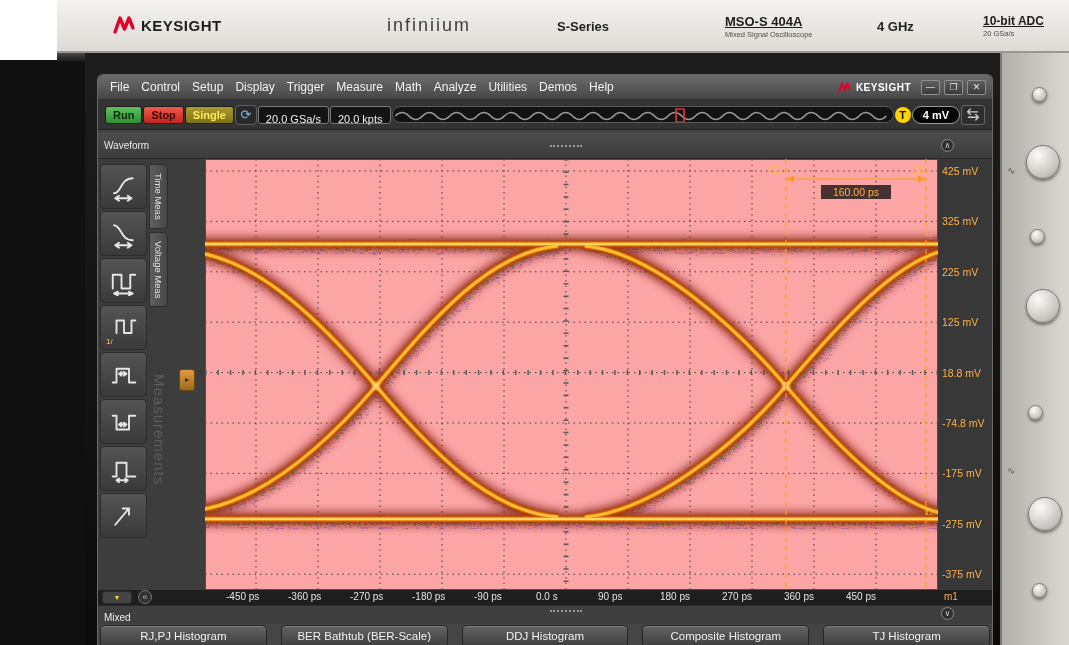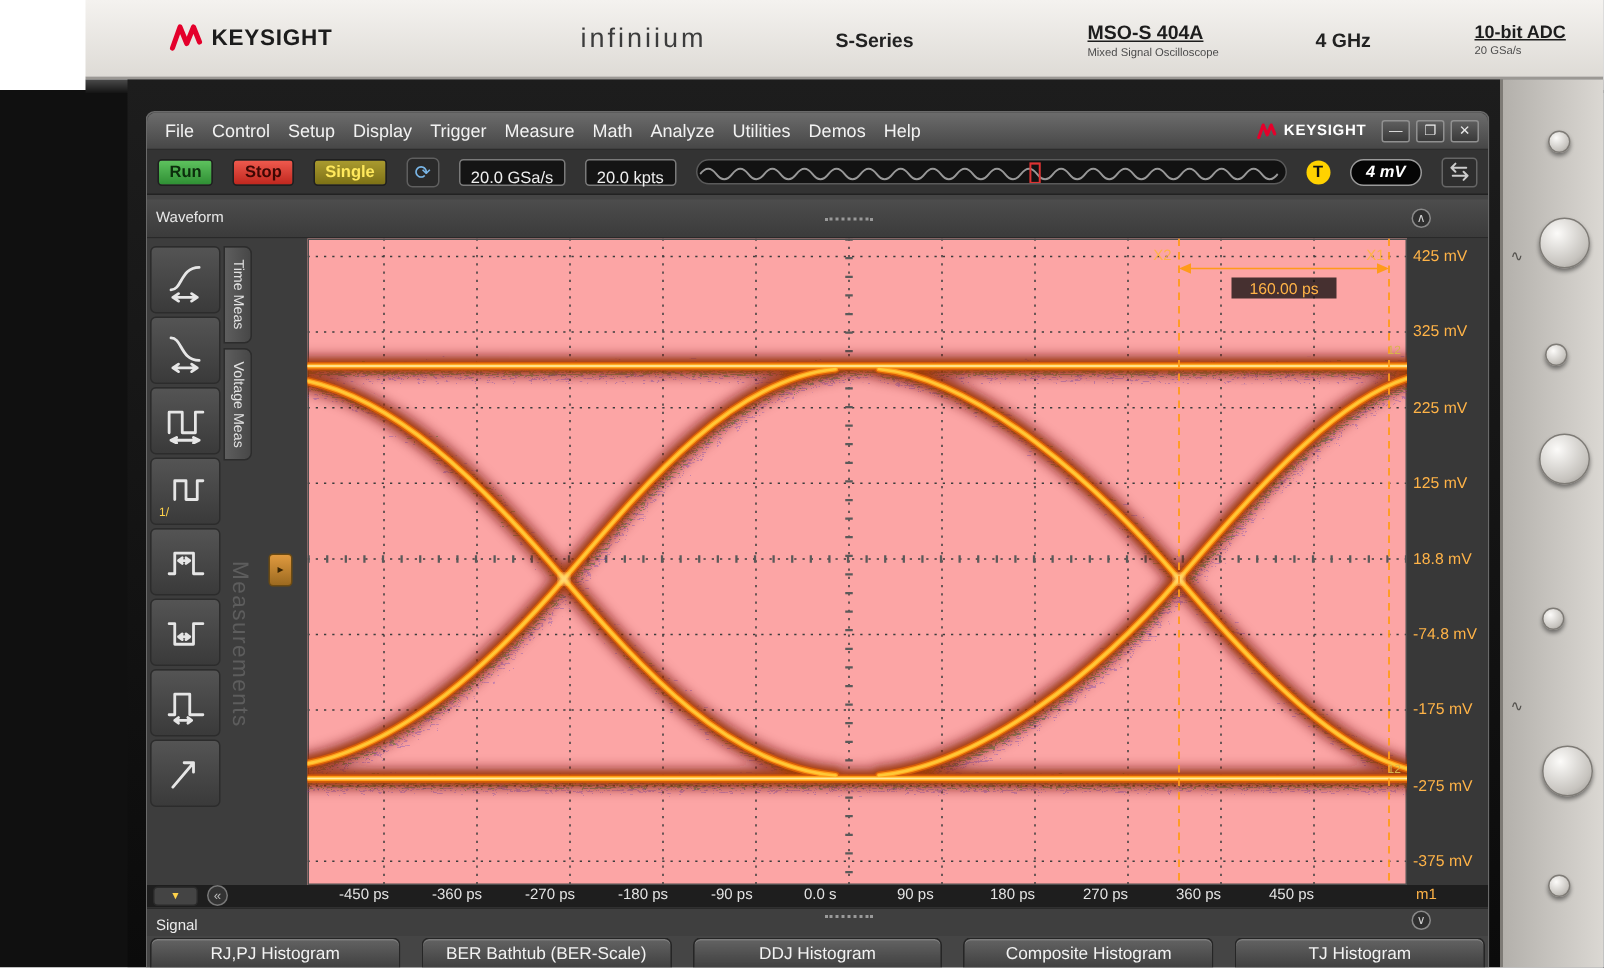--- a/index.html
+++ b/index.html
@@ -43,36 +43,36 @@
      display:flex;align-items:center;padding:0 6px;border-radius:6px 6px 0 0;}
   .menu-item{font-size:12px;color:#f2f2f2;padding:0 6px;cursor:default;}
   .mb-right{margin-left:auto;display:flex;align-items:center;gap:4px;}
   .mb-brand{font-size:10px;font-weight:bold;color:#fff;letter-spacing:.5px;margin-right:6px;}
   .winbtn{width:19px;height:15px;background:linear-gradient(#5e5e5e,#3a3a3a);
      border:1px solid #909090;border-radius:2px;color:#e9e9e9;font-size:9px;
      line-height:13px;text-align:center;}
 
   
   .toolbar{position:absolute;left:0;top:25px;width:100%;height:30px;background:#333;
-     display:flex;align-items:center;gap:13px;padding:0 7px;border-bottom:1px solid #222;}
+     display:flex;align-items:center;gap:1px;padding:0 7px;border-bottom:1px solid #222;}
   .tbtn{height:18px;border-radius:3px;font-size:11px;font-weight:bold;
      padding:0 7px;line-height:17px;border:1px solid #1f1f1f;}
   .run{background:linear-gradient(#5ec25e,#2f8f34);color:#0c2d0c;}
   .stop{background:linear-gradient(#ef5a4e,#c0271e);color:#3d0703;}
   .single{background:linear-gradient(#aa9b2f,#7d7116);color:#ffe95c;}
   .refresh{width:22px;height:20px;background:#2a2a2a;border:1px solid #5f5f5f;border-radius:4px;
      color:#7ab7e8;font-size:13px;line-height:18px;text-align:center;}
   .valbox{height:18px;background:#141414;border:1px solid #7a7a7a;border-radius:3px;
      color:#f0f0f0;font-size:11px;line-height:16px;padding:4px 7px;white-space:nowrap;}
   .wstrip{flex:1;height:17px;background:#121212;border:1px solid #5a5a5a;border-radius:9px;
      overflow:hidden;position:relative;}
   .tcirc{width:16px;height:16px;border-radius:50%;background:#ffd200;color:#101010;
      font-weight:bold;font-size:11px;line-height:16px;text-align:center;flex:0 0 auto;}
   .tval{height:18px;background:#050505;border:1px solid #9a9a9a;border-radius:9px;
-     color:#fff;font-size:11px;font-weight:bold;line-height:16px;padding:0 10px;font-style:italic;}
+     color:#fff;font-size:11px;font-weight:bold;line-height:16px;padding:0 10px;}
   .panbtn{width:24px;height:20px;background:#2e2e2e;border:1px solid #666;border-radius:3px;
      display:flex;align-items:center;justify-content:center;}
 
   
   .wave-header{position:absolute;left:0;top:58px;width:100%;height:26px;
      background:linear-gradient(#4d4d4d,#3b3b3b);border-bottom:1px solid #292929;}
   .pane-label{font-size:10px;color:#e8e8e8;}
   .dots{width:32px;height:0;border-top:2px dotted #9a9a9a;}
   .circ{width:13px;height:13px;border:1px solid #8a8a8a;border-radius:50%;
      color:#cfcfcf;font-size:8px;line-height:11px;text-align:center;background:#2f2f2f;}
@@ -458,21 +458,21 @@
           <span class="xlab">270 ps</span>
           <span class="xlab">360 ps</span>
           <span class="xlab">450 ps</span>
         </div>
       <span class="m1">m1</span>
     </div>
 
     <div class="splitbar">
       <div class="abs dots" style="left:452px;top:4px"></div>
       <div class="abs circ" style="left:843px;top:1px">∨</div>
-      <span class="jitter-lab">Signal</span>
+      <span class="jitter-lab">Mixed</span>
     </div>
 
     <div class="jtabs">
 
     <button class="jtab">RJ,PJ Histogram</button>
         <button class="jtab">BER Bathtub (BER-Scale)</button>
         <button class="jtab">DDJ Histogram</button>
         <button class="jtab">Composite Histogram</button>
         <button class="jtab">TJ Histogram</button>
       </div>

